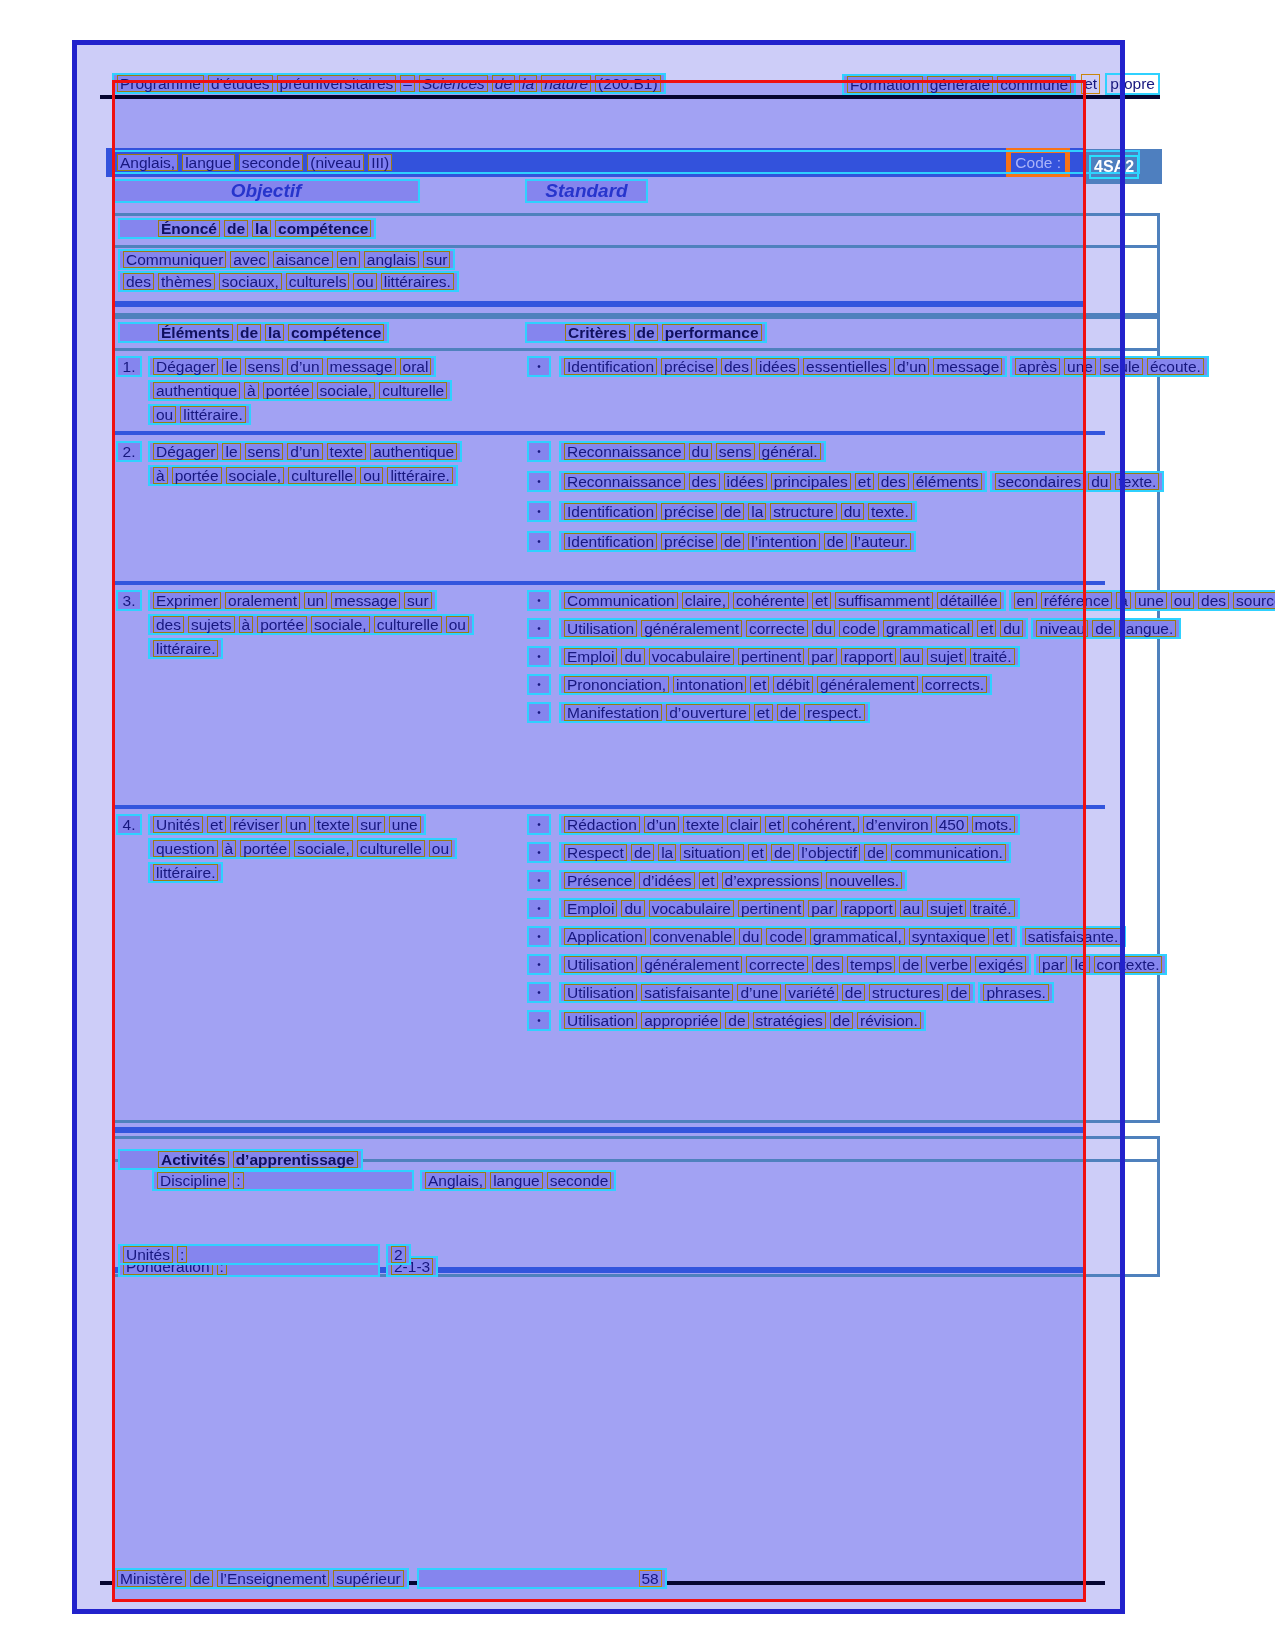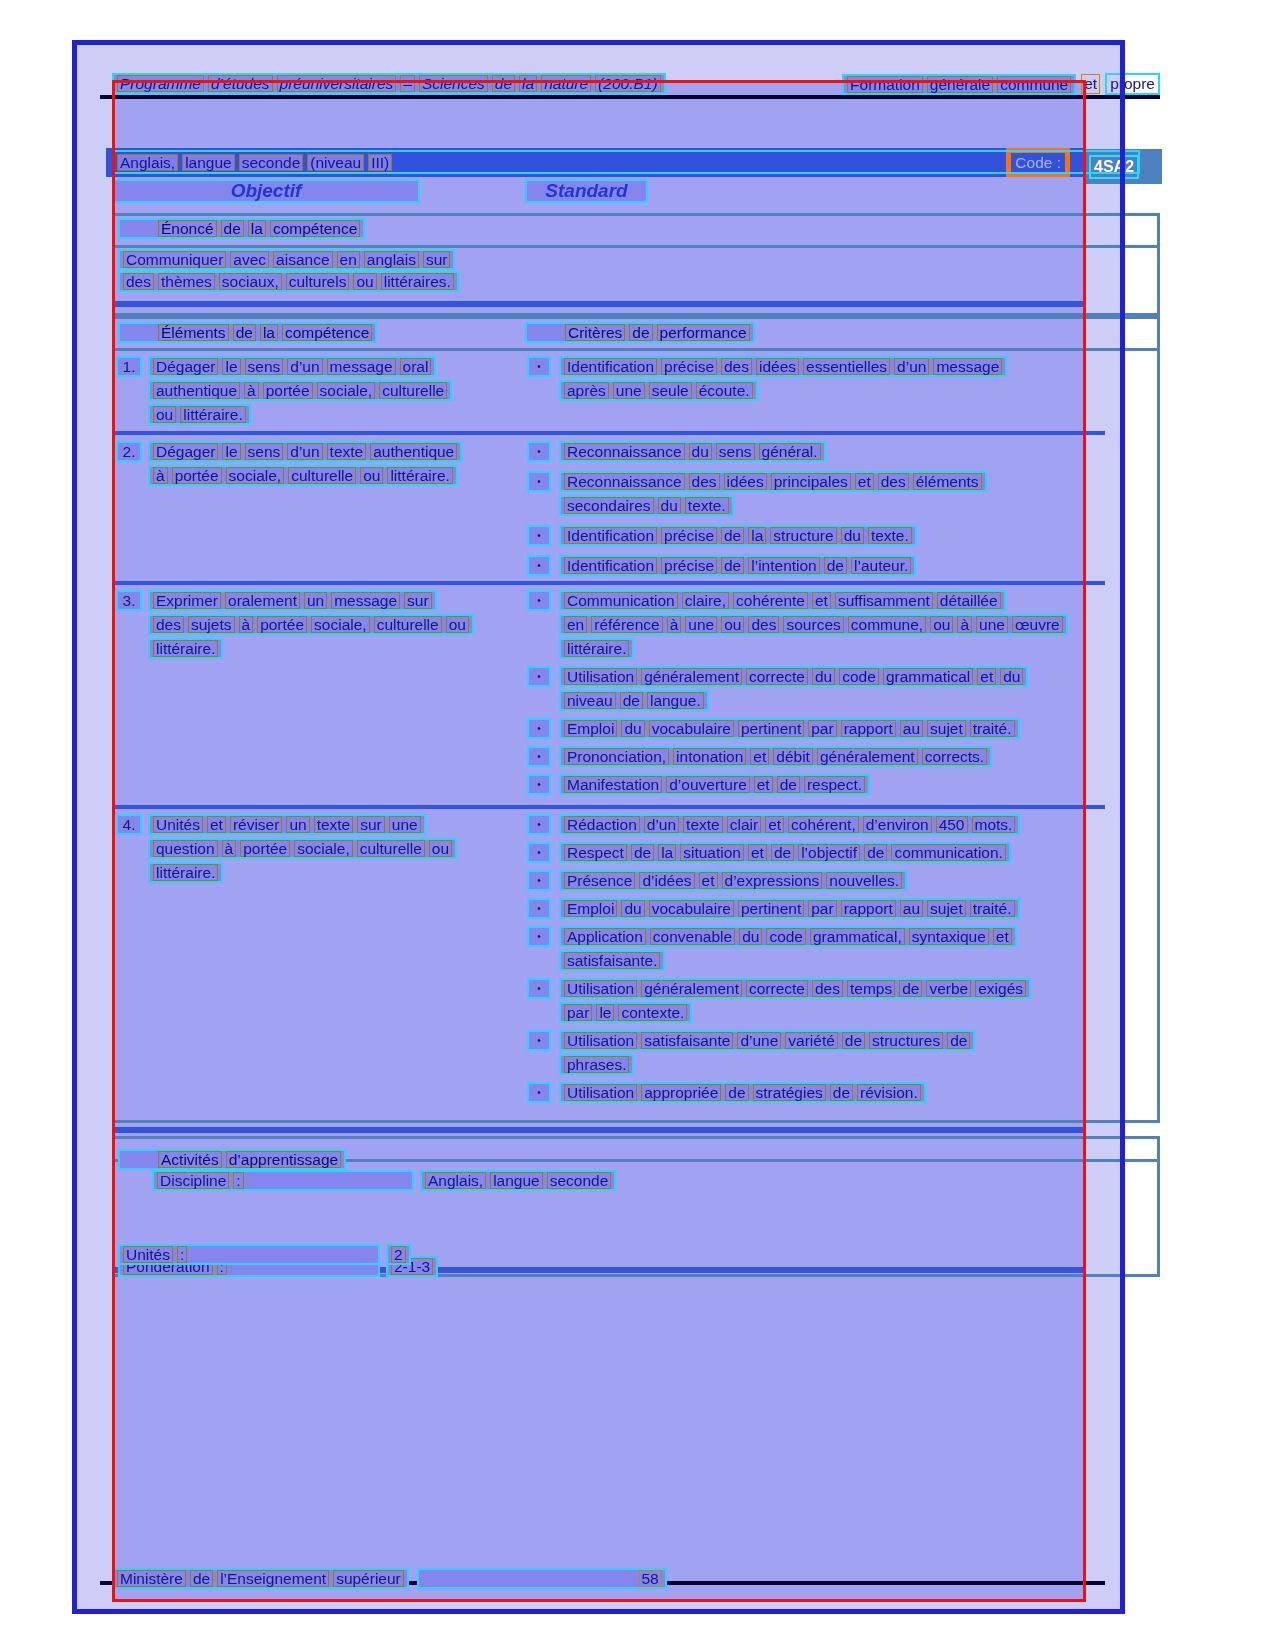--- a/index.html
+++ b/index.html
@@ -16,34 +16,34 @@
   .steelbox{border:3px solid #4f81bd;z-index:3;background:transparent;}
   .steelline{height:3px;background:#4f81bd;z-index:4;}
   .royal{background:#3355dd;z-index:4;}
   .blackline{height:4px;background:#050530;z-index:5;}
 
   
   .line{display:inline-flex;align-items:center;gap:4px;background:#8585ee;
         border:2px solid #2fd1ff;padding:0 3px;height:21px;font-size:15.5px;
         color:#17177e;white-space:nowrap;box-sizing:border-box;}
   .wd{display:inline-block;border:1px solid #9b7b12;padding:0 2px;line-height:15px;}
-  .hdr{font-weight:normal;color:#10105e;padding-left:38px;}
+  .hdr{font-weight:bold;color:#10105e;padding-left:38px;}
   .title-it{font-weight:bold;font-style:italic;font-size:19px;color:#2735cc;}
   .nofill{background:transparent;}
-  .noborder{border:none;font-style:italic;}
+  .noborder{border:none;}
 
   .trow{position:absolute;left:116px;width:964px;z-index:10;}
   .lcol{position:absolute;left:0;top:0;display:flex;flex-direction:column;align-items:flex-start;gap:3px;}
   .lfirst{display:flex;gap:6px;align-items:flex-start;}
   .num{width:26px;justify-content:center;}
   .cont{margin-left:32px;}
   .rcol{position:absolute;left:411px;top:0;display:flex;flex-direction:column;align-items:flex-start;gap:7px;}
   .bullet{display:flex;gap:8px;align-items:flex-start;}
   .bdot{width:24px;justify-content:center;font-size:10px;}
-  .blines{display:flex;flex-direction:column;align-items:flex-start;gap:3px;}
+  .blines{display:flex;flex-direction:row;align-items:flex-start;gap:3px;}
 
   
   .titlebar{left:106px;top:148px;width:980px;height:29px;background:#3352dc;z-index:8;
             display:flex;align-items:center;padding:0 0 0 8px;}
   .barline{background:transparent;border:none;height:25px;}
   .barline .wd{background:#7e7ef2;}
   .codelbl{margin-left:auto;margin-right:16px;border:5px solid #f97316;background:transparent;
            color:#aab2f8;font-size:15.5px;padding:0 4px;line-height:19px;}
   .bar-cyan{left:112px;top:150px;width:1028px;height:24px;border:2px solid #2fd1ff;z-index:12;pointer-events:none;}
   .codeblock{left:1086px;top:149px;width:76px;height:35px;background:#4e7fbf;z-index:9;

